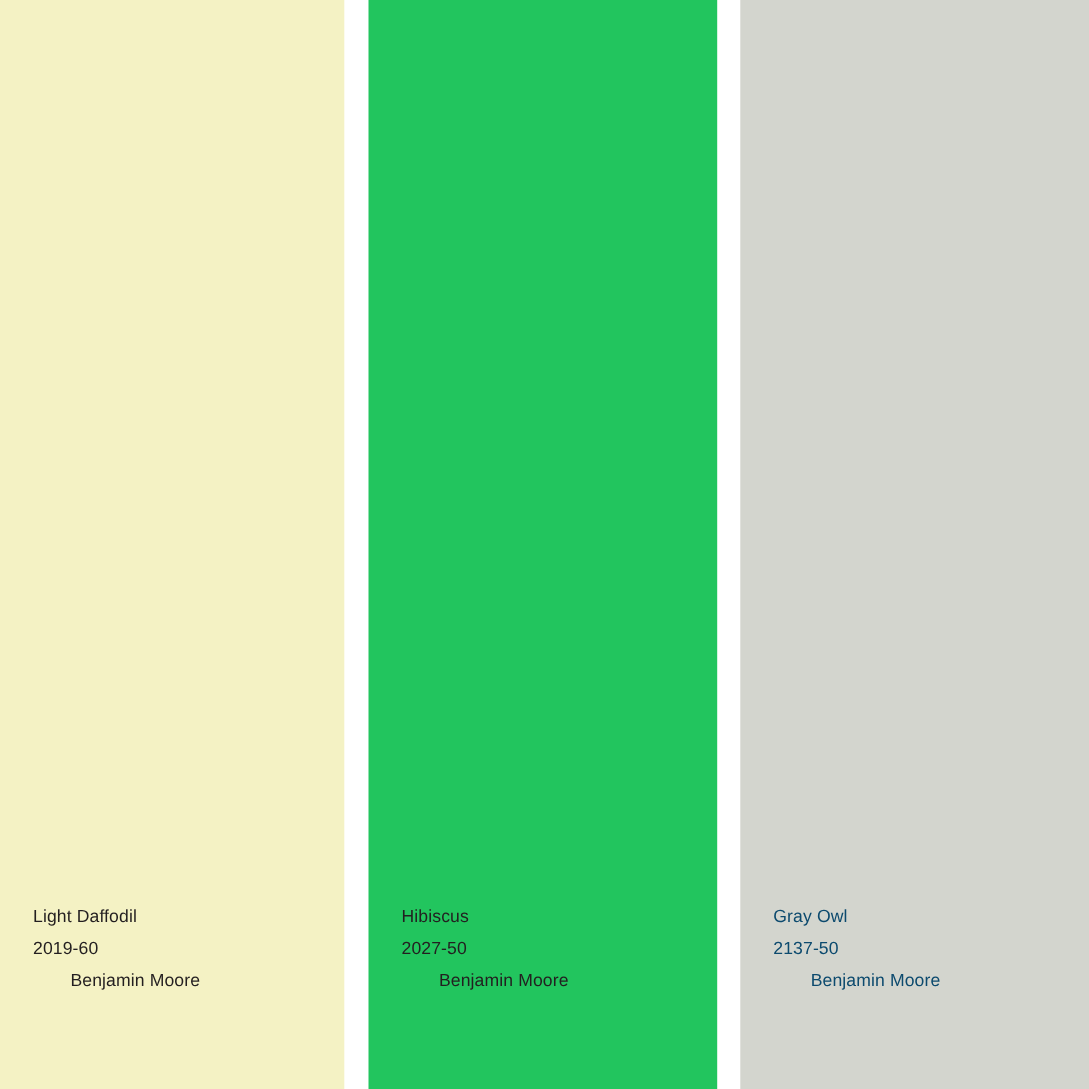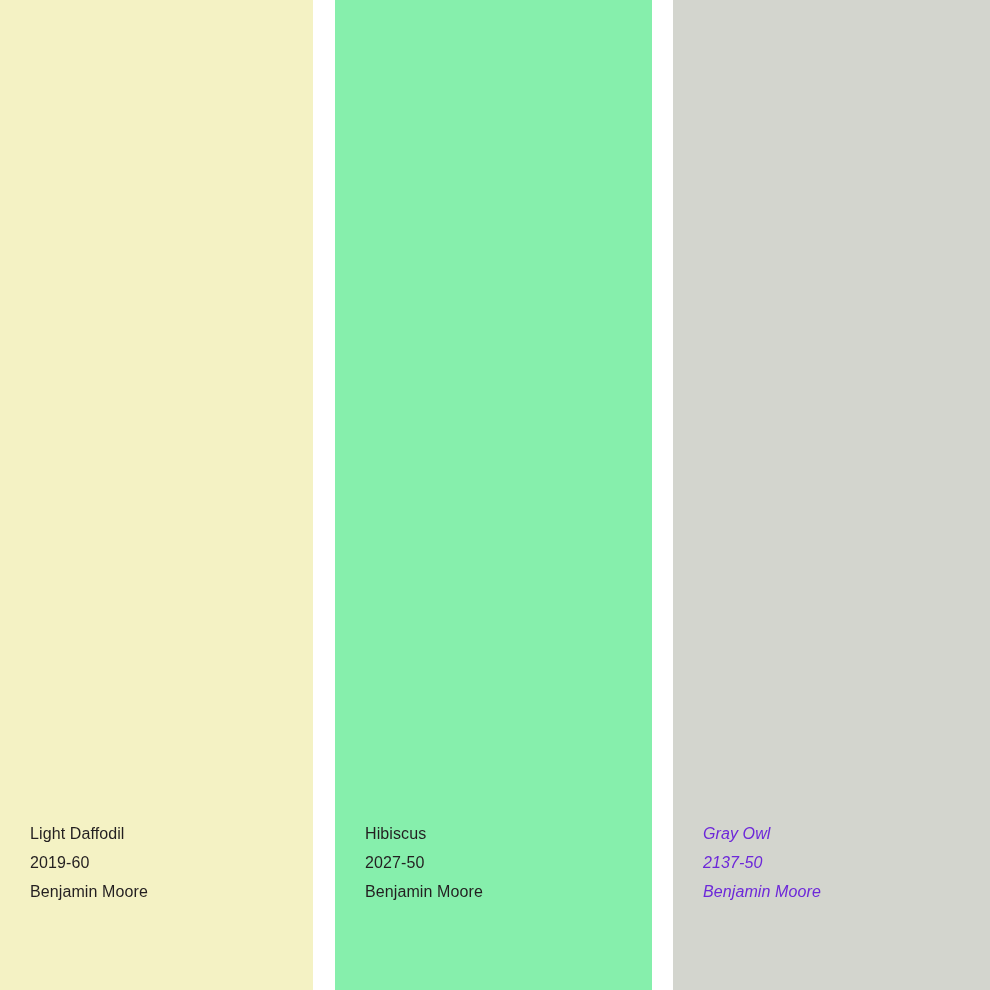--- a/index.html
+++ b/index.html
@@ -39,44 +39,44 @@
     letter-spacing: 0.1px;
     white-space: nowrap;
   }
 
   .label-line {
     display: block;
   }
 
   .label-name   { font-weight: 400; }
   .label-code   { font-weight: 400; }
-  .label-brand  { font-weight: 400; }
+  .label-brand  { font-weight: 400; margin-left: 34px; }
 </style>
 </head>
 <body>
 
 <div id="swatch-board" style="background: rgb(255, 255, 255); width: 990px; height: 990px;">
 
   <div class="swatch" style="background-color: rgb(244, 242, 196); left: 0px; width: 313px; height: 990px;">
     <div class="swatch-label" style="color: rgb(35, 31, 32);">
       <span class="label-line label-name">Light Daffodil</span>
       <span class="label-line label-code">2019-60</span>
       <span class="label-line label-brand">Benjamin Moore</span>
     </div>
   </div>
 
-  <div class="swatch" style="background-color: #86efac; left: 335px; width: 317px; height: 990px;">
+  <div class="swatch" style="background-color: #22c55e; left: 335px; width: 317px; height: 990px;">
     <div class="swatch-label" style="color: rgb(35, 31, 32);">
       <span class="label-line label-name">Hibiscus</span>
       <span class="label-line label-code">2027-50</span>
       <span class="label-line label-brand">Benjamin Moore</span>
     </div>
   </div>
 
   <div class="swatch" style="background-color: rgb(211, 213, 206); left: 673px; width: 317px; height: 990px;">
-    <div class="swatch-label" style="color: #6d28d9; font-style: italic;">
+    <div class="swatch-label" style="color: #0c4a6e;">
       <span class="label-line label-name">Gray Owl</span>
       <span class="label-line label-code">2137-50</span>
       <span class="label-line label-brand">Benjamin Moore</span>
     </div>
   </div>
 
 </div>
 
 </body></html>

